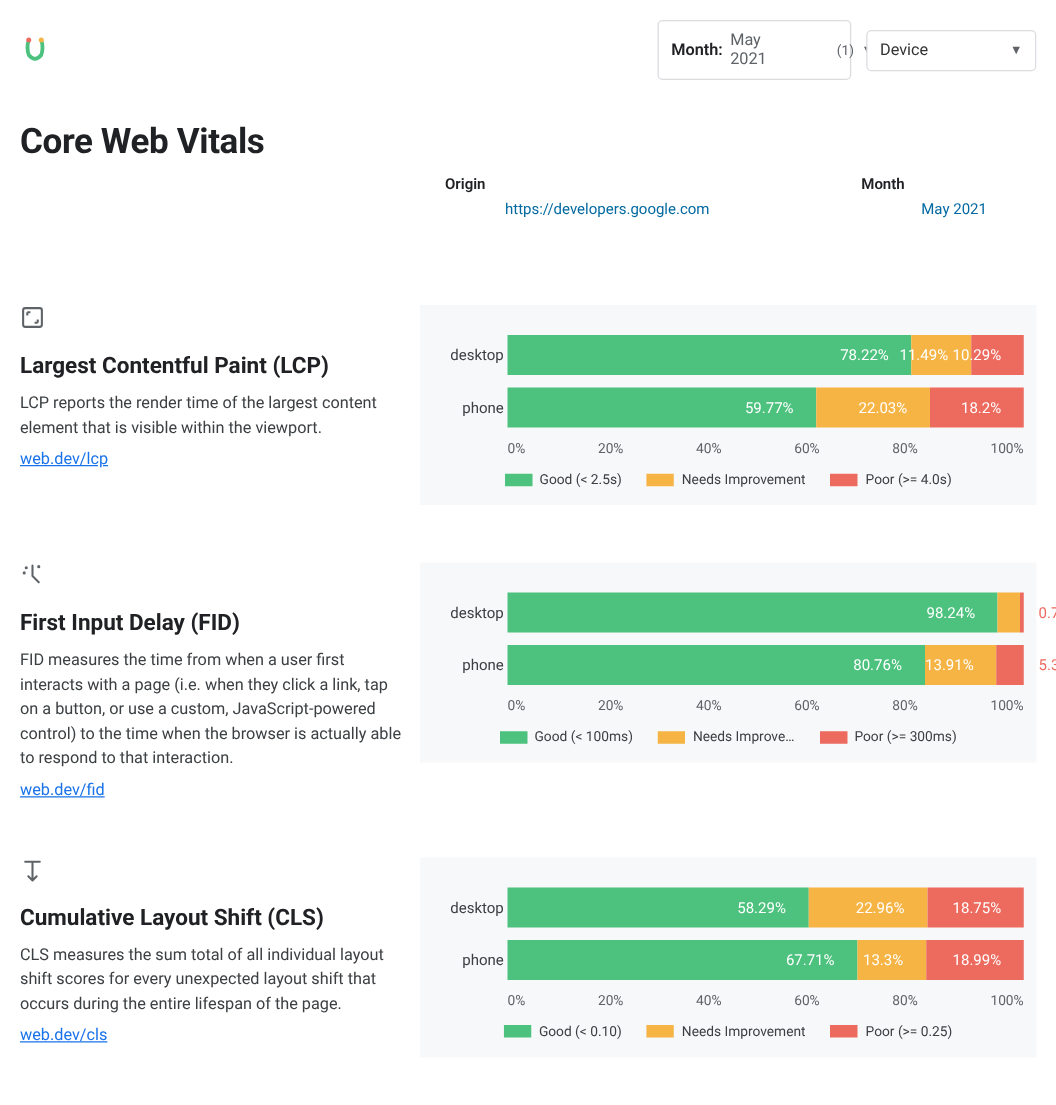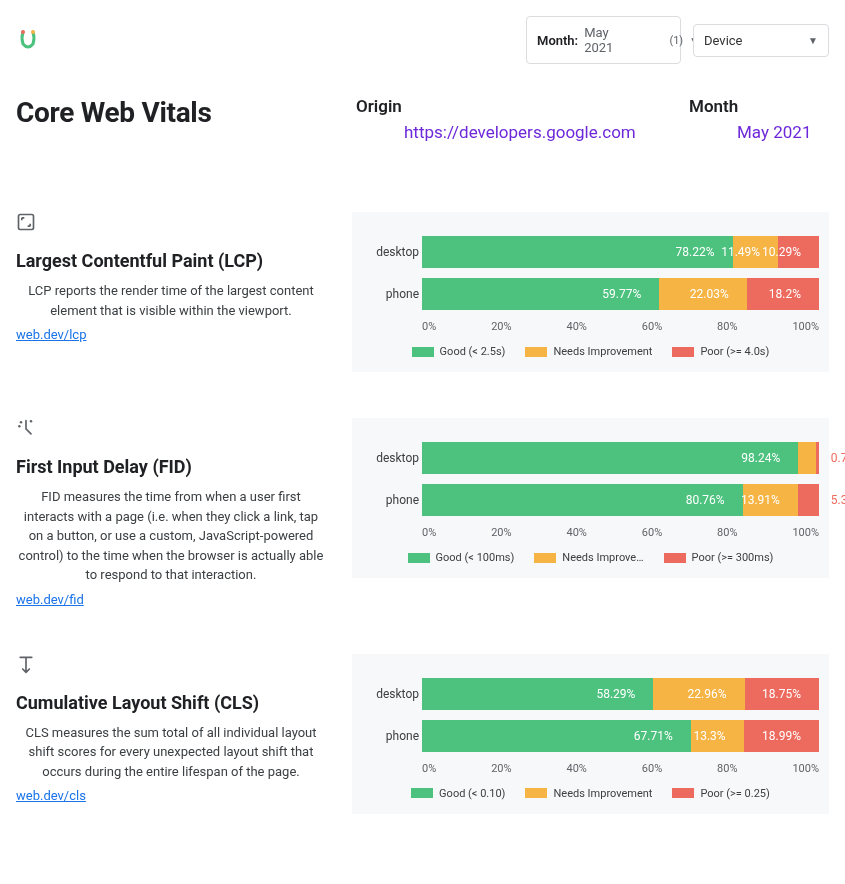--- a/index.html
+++ b/index.html
@@ -43,49 +43,48 @@
       display: flex;
       align-items: flex-start;
       margin-bottom: 70px;
     }
     .page-title {
       font-size: 28px;
       font-weight: 700;
       flex: 0 0 340px;
       letter-spacing: -0.3px;
     }
-    .info-block { flex: 1; font-size: 17px; }
+    .info-block { flex: 1; font-size: 12px; margin-top: 44px; }
     .info-block .lbl { font-weight: 600; margin-bottom: 6px; }
-    .info-block .val { color: #6d28d9; padding-left: 48px; }
+    .info-block .val { color: #0369a1; padding-left: 48px; }
 
     .metric-row {
       display: flex;
       align-items: flex-start;
       margin-bottom: 46px;
-      gap: 26px;
+      gap: 10px;
     }
     .metric-left {
       flex: 0 0 310px;
     }
     .metric-icon {
       width: 20px; height: 20px;
       color: #5f6368;
       margin-bottom: 18px;
     }
     .metric-title {
       font-size: 18px;
       font-weight: 700;
       margin-bottom: 10px;
     }
     .metric-desc {
       font-size: 13px;
       color: #3c4043;
       line-height: 1.5;
       margin-bottom: 4px;
-      text-align: center;
     }
     .metric-link {
       font-size: 13px;
       color: #1a73e8;
       text-decoration: underline;
     }
     .chart-panel {
       flex: 1;
       background: #f7f8f9;
       padding: 24px 10px 14px 10px;

